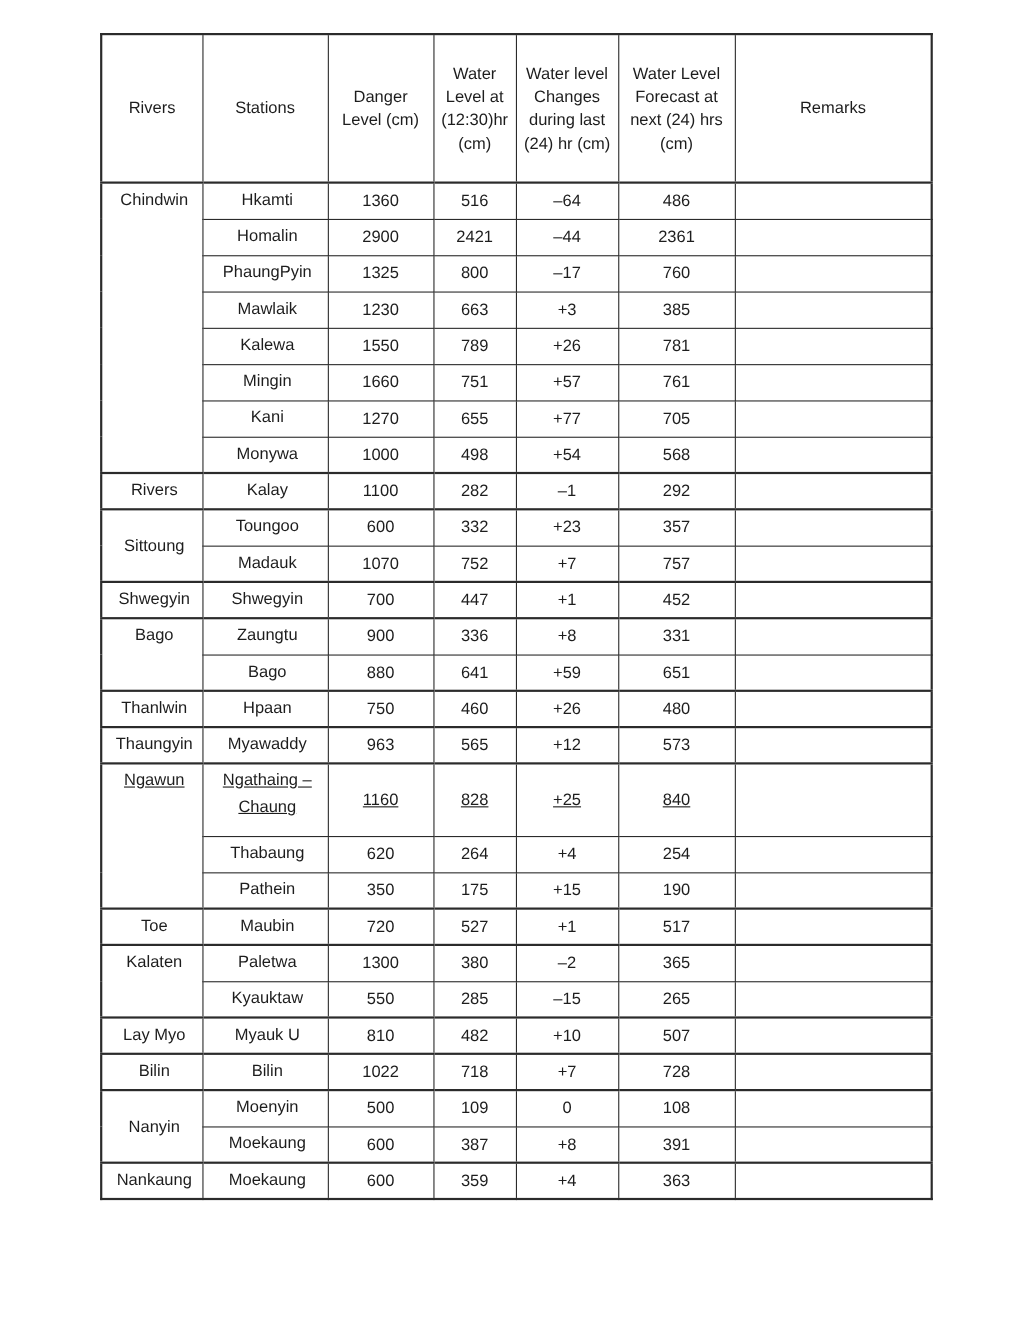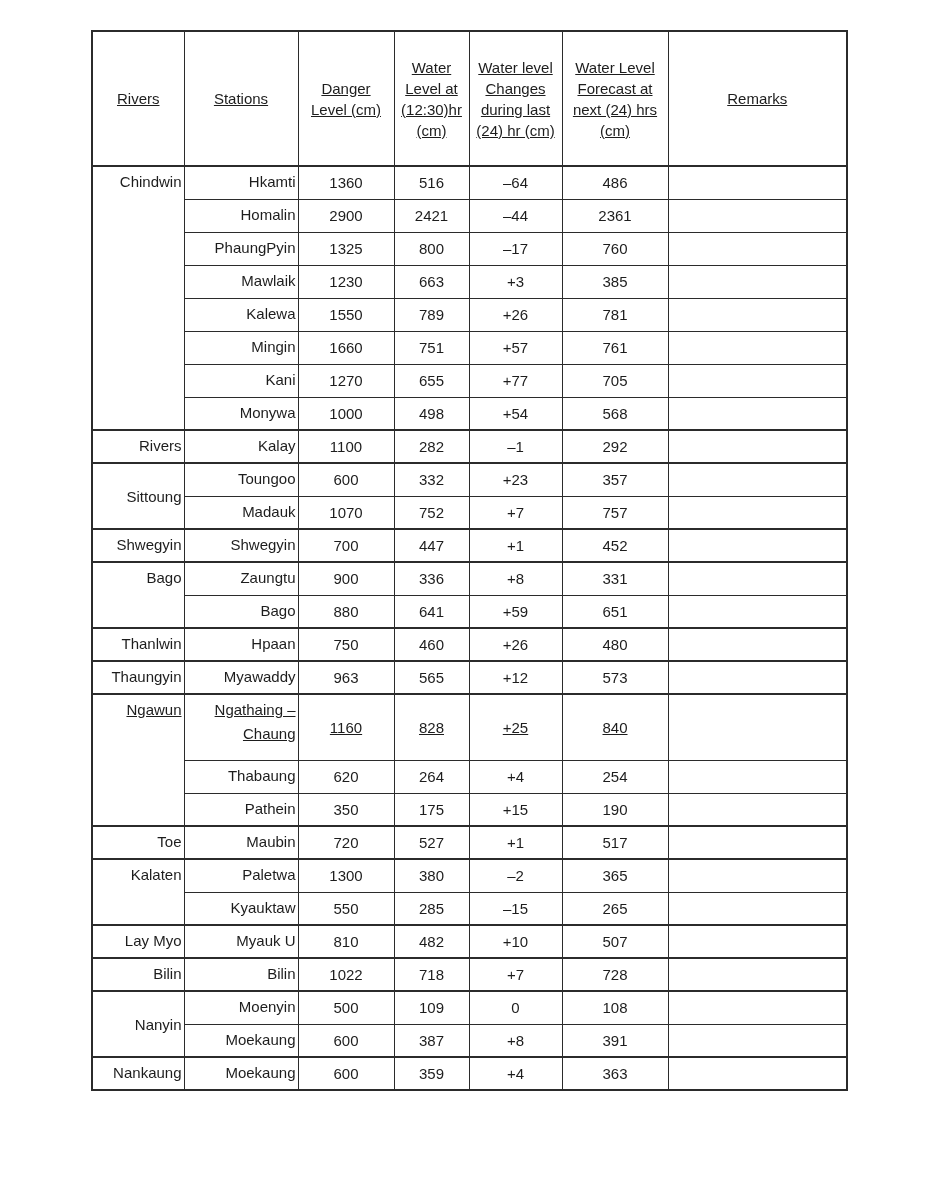--- a/index.html
+++ b/index.html
@@ -35,26 +35,25 @@
     font-size: 15px;
     font-weight: normal;
     overflow: hidden;
   }
   .flood-table thead th {
     height: 135px;
     text-align: center;
     vertical-align: middle;
     line-height: 21px;
     padding: 2px 3px;
-    text-decoration: underline;
   }
   .flood-table tbody tr { height: 33px; }
   .flood-table tbody tr.group-start td { border-top-width: 2.5px; }
   td.river, td.station {
-    text-align: right;
+    text-align: center;
     vertical-align: top;
     padding: 3px 2px 2px 6px;
     line-height: 24px;
   }
   td.river.vmid { vertical-align: middle; }
   td.station { white-space: pre-line; }
   td.num {
     text-align: center;
     vertical-align: middle;
     padding: 0 2px;

